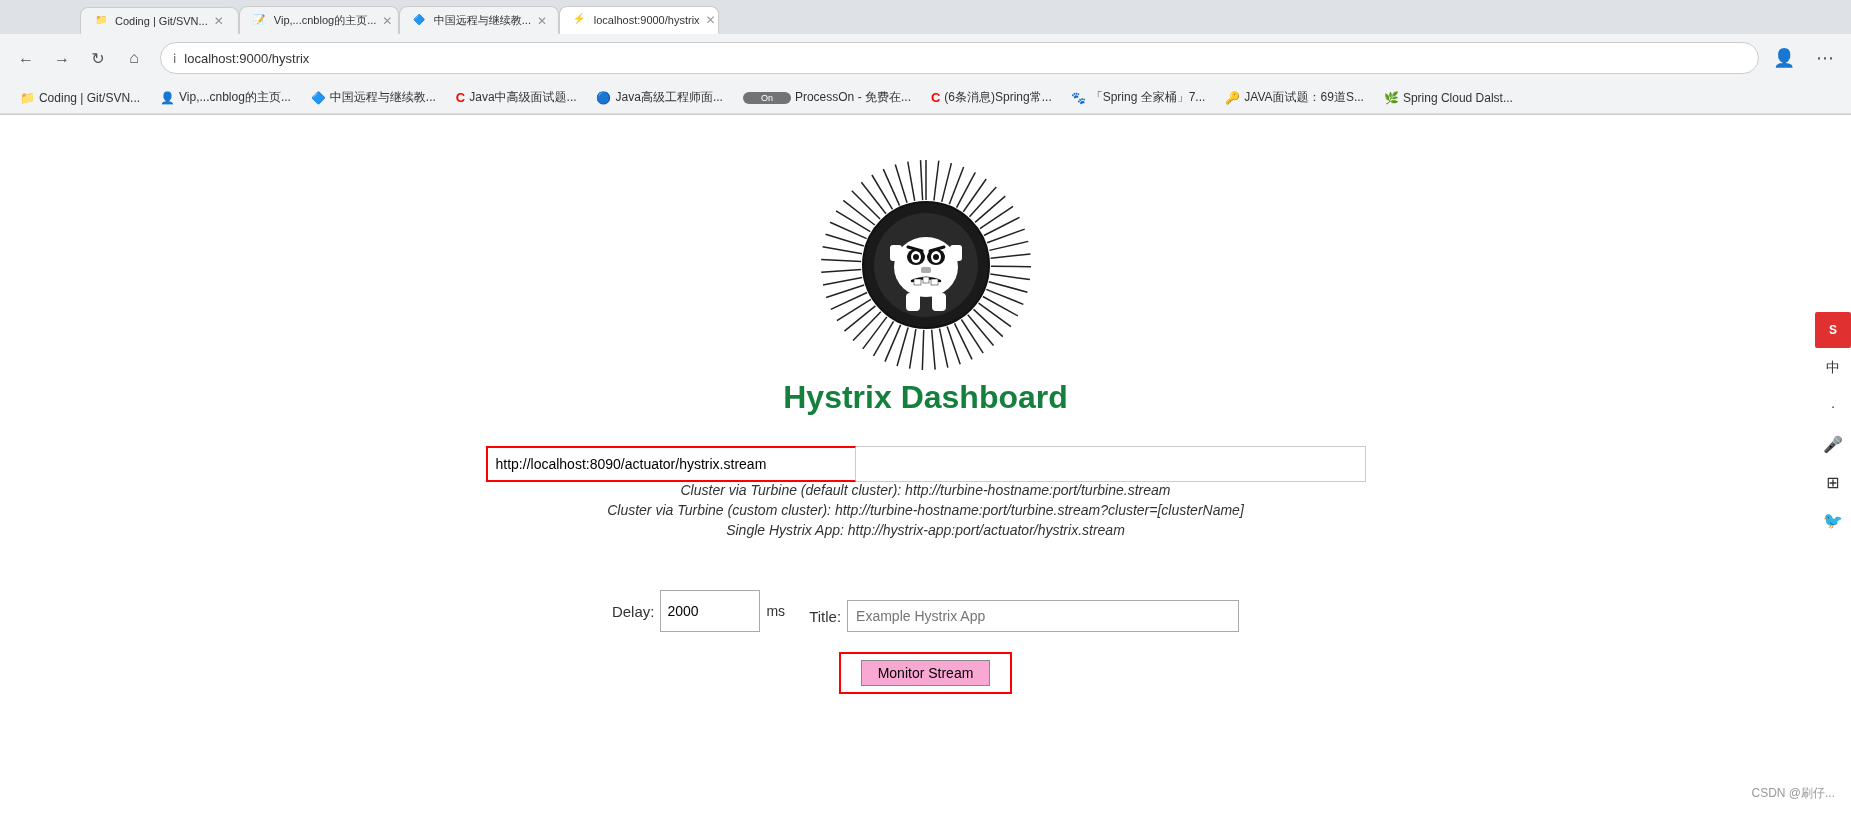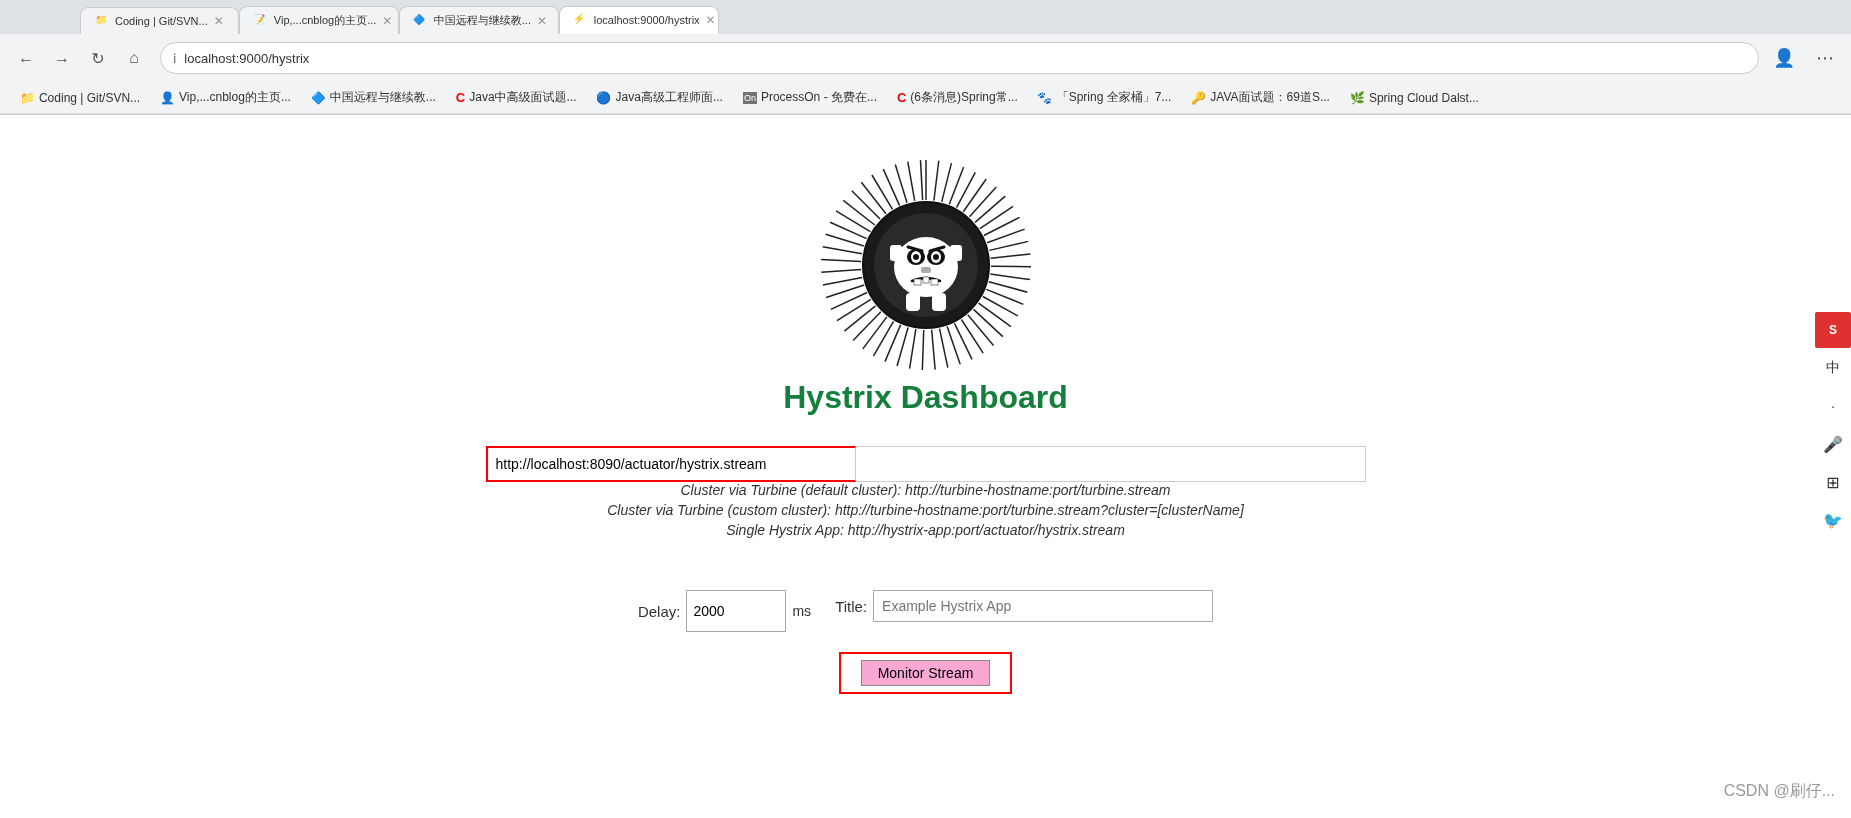--- a/index.html
+++ b/index.html
@@ -153,21 +153,21 @@
 
     .page-title {
       font-size: 32px;
       font-weight: bold;
       margin-bottom: 30px;
       color: #15803d;
     }
 
     .delay-title-row {
       display: flex;
-      align-items: flex-start;
+      align-items: flex-end;
       gap: 24px;
       margin-top: 28px;
       margin-bottom: 20px;
     }
 
     .delay-section {
       display: flex;
       align-items: center;
       gap: 6px;
     }
@@ -193,21 +193,21 @@
       display: flex;
       align-items: center;
       gap: 6px;
     }
 
     .title-label {
       font-size: 15px;
     }
 
     .title-input {
-      width: 340px;
+      width: 392px;
       height: 32px;
       border: 1px solid #aaa;
       padding: 4px 8px;
       font-size: 14px;
       color: #999;
       outline: none;
     }
 
     .monitor-btn-wrapper {
       border: 2px solid red;
@@ -283,21 +283,21 @@
       justify-content: center;
       font-size: 18px;
       cursor: pointer;
     }
 
     
     .csdn-watermark {
       position: fixed;
       bottom: 16px;
       right: 16px;
-      font-size: 16px;
+      font-size: 12px;
       color: #999;
     }
 
     
     .hystrix-svg {
       width: 220px;
       height: 220px;
     }
   </style>
 </head>
@@ -357,21 +357,21 @@
     </div>
     <div class="bookmark-item">
       <span style="color:red;font-weight:bold;font-size:13px;">C</span>
       <span>Java中高级面试题...</span>
     </div>
     <div class="bookmark-item">
       <span>🔵</span>
       <span>Java高级工程师面...</span>
     </div>
     <div class="bookmark-item">
-      <span style="background:#737373;color:#fff;padding:1px 1px;font-size:9px;border-radius:0;">On</span>
+      <span style="background:#737373;color:#fff;padding:1px 18px;font-size:9px;border-radius:6px;">On</span>
       <span>ProcessOn - 免费在...</span>
     </div>
     <div class="bookmark-item">
       <span style="color:red;font-weight:bold;font-size:13px;">C</span>
       <span>(6条消息)Spring常...</span>
     </div>
     <div class="bookmark-item">
       <span>🐾</span>
       <span>「Spring 全家桶」7...</span>
     </div>

